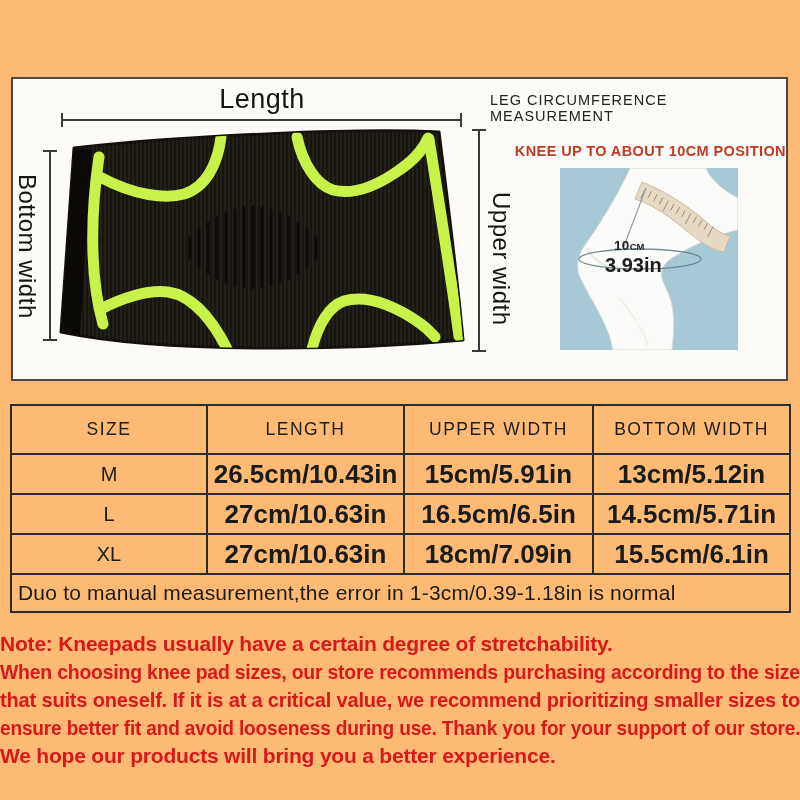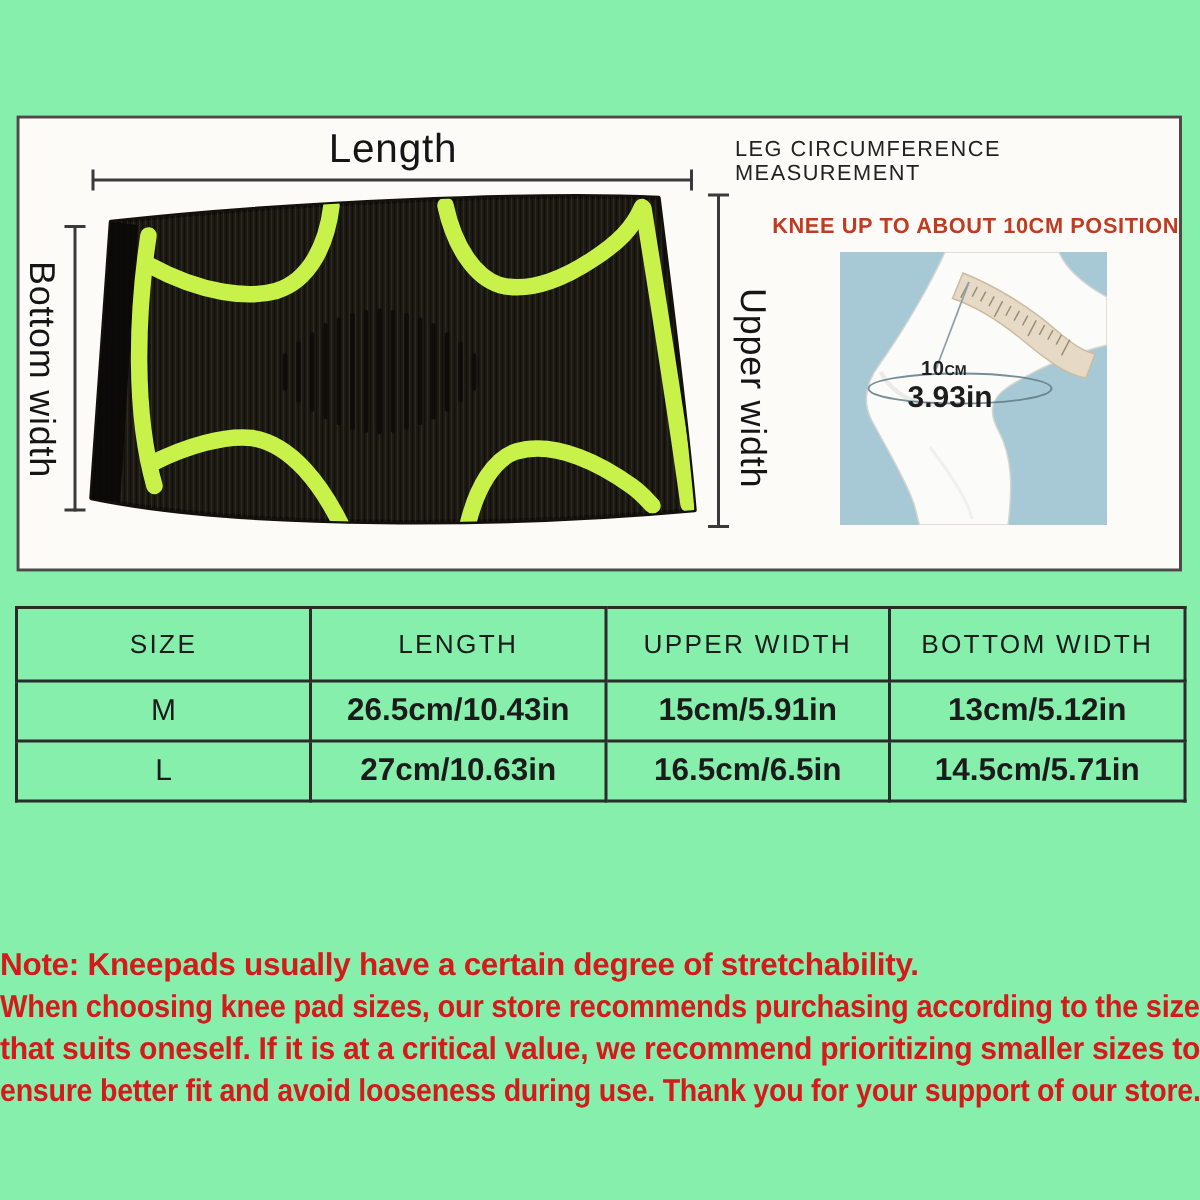--- a/index.html
+++ b/index.html
@@ -1,20 +1,20 @@
 <!DOCTYPE html>
 <html><head>
 <meta charset="utf-8">
 <style>
   * { margin: 0; padding: 0; box-sizing: border-box; }
   html, body { background: #e9e7e1; }
   .page {
     position: relative;
     width: 800px; height: 800px;
-    background: #86efac;
+    background: #fdba74;
     overflow: hidden;
     font-family: "Liberation Sans", sans-serif;
     color: #1b1b1b;
   }
   
   .top-box {
     position: absolute; left: 11px; top: 77px;
     width: 777px; height: 304px;
     border: 2px solid #4a4a48;
     background: #fcfbf7;
@@ -62,21 +62,21 @@
     border-collapse: collapse; table-layout: fixed;
   }
   .size-table th, .size-table td {
     border: 2px solid #2b2b29; text-align: center; vertical-align: middle;
     overflow: hidden; white-space: nowrap;
   }
   .size-table thead tr { height: 49px; }
   .size-table tbody tr { height: 40px; }
   .size-table th { font-weight: normal; font-size: 17.5px; letter-spacing: 1.5px; color: #1c1c1c; }
   .size-table td.size-cell { font-weight: normal; font-size: 20px; }
-  .size-table td.val-cell { font-weight: bold; font-size: 21px; }
+  .size-table td.val-cell { font-weight: bold; font-size: 26px; }
   .size-table tr.footnote-row { height: 38px; }
   .size-table td.footnote-cell {
     text-align: left; font-size: 21px; font-weight: normal;
     padding-left: 6px; letter-spacing: .2px;
   }
   
   .note-block { position: absolute; left: 0; top: 630px; width: 636px; }
   .note-line {
     white-space: nowrap;
     font-size: 21px; font-weight: bold; line-height: 28px;
@@ -208,23 +208,33 @@
         <td class="val-cell">26.5cm/10.43in</td>
         <td class="val-cell">15cm/5.91in</td>
         <td class="val-cell">13cm/5.12in</td>
       </tr>
       <tr>
         <td class="size-cell">L</td>
         <td class="val-cell">27cm/10.63in</td>
         <td class="val-cell">16.5cm/6.5in</td>
         <td class="val-cell">14.5cm/5.71in</td>
       </tr>
+      <tr>
+        <td class="size-cell">XL</td>
+        <td class="val-cell">27cm/10.63in</td>
+        <td class="val-cell">18cm/7.09in</td>
+        <td class="val-cell">15.5cm/6.1in</td>
+      </tr>
+      <tr class="footnote-row">
+        <td class="footnote-cell" colspan="4">Duo to manual measurement,the error in 1-3cm/0.39-1.18in is normal</td>
+      </tr>
     </tbody>
   </table>
 
   <div class="note-block">
     <div class="note-line">Note: Kneepads usually have a certain degree of stretchability.</div>
     <div class="note-line" style="transform-origin: left center; transform: scaleX(0.922722);">When choosing knee pad sizes, our store recommends purchasing according to the size</div>
     <div class="note-line" style="transform-origin: left center; transform: scaleX(0.955795);">that suits oneself. If it is at a critical value, we recommend prioritizing smaller sizes to</div>
     <div class="note-line" style="transform-origin: left center; transform: scaleX(0.909091);">ensure better fit and avoid looseness during use. Thank you for your support of our store.</div>
+    <div class="note-line">We hope our products will bring you a better experience.</div>
   </div>
 
 </div>
 
 </body></html>

